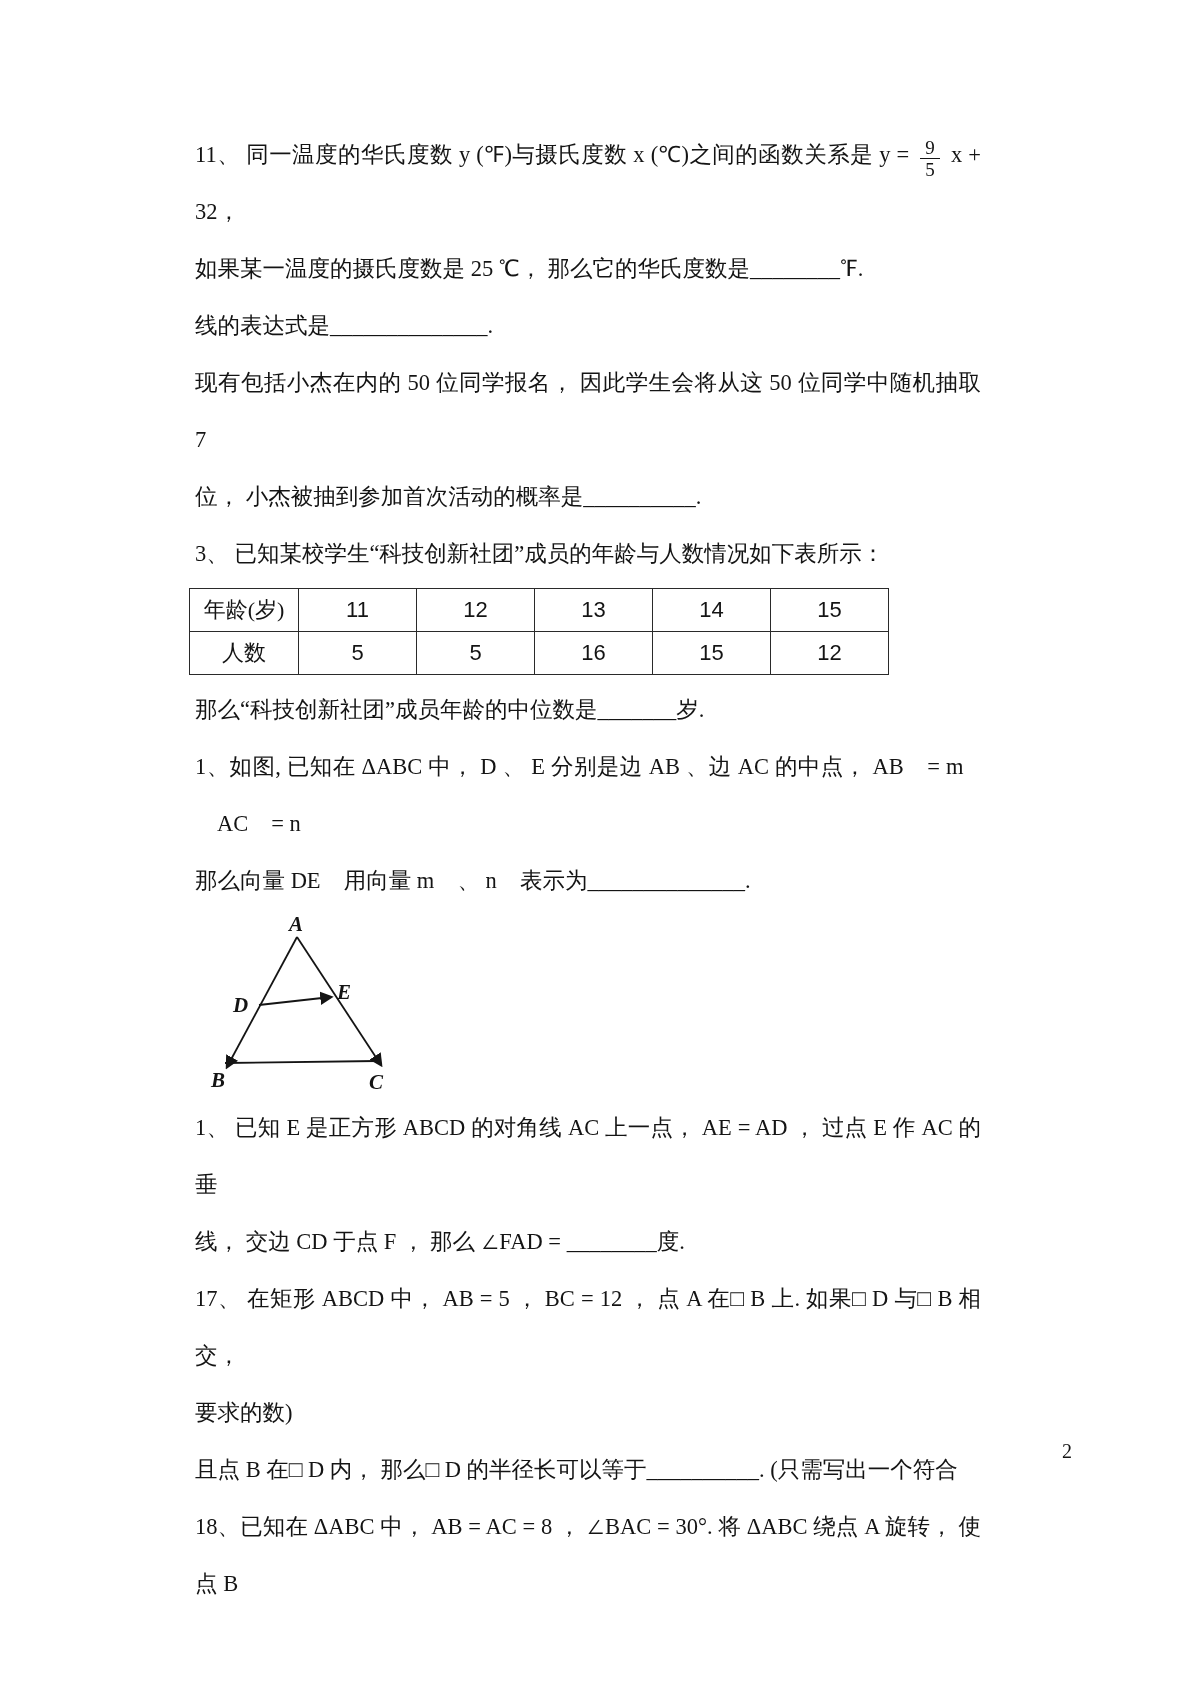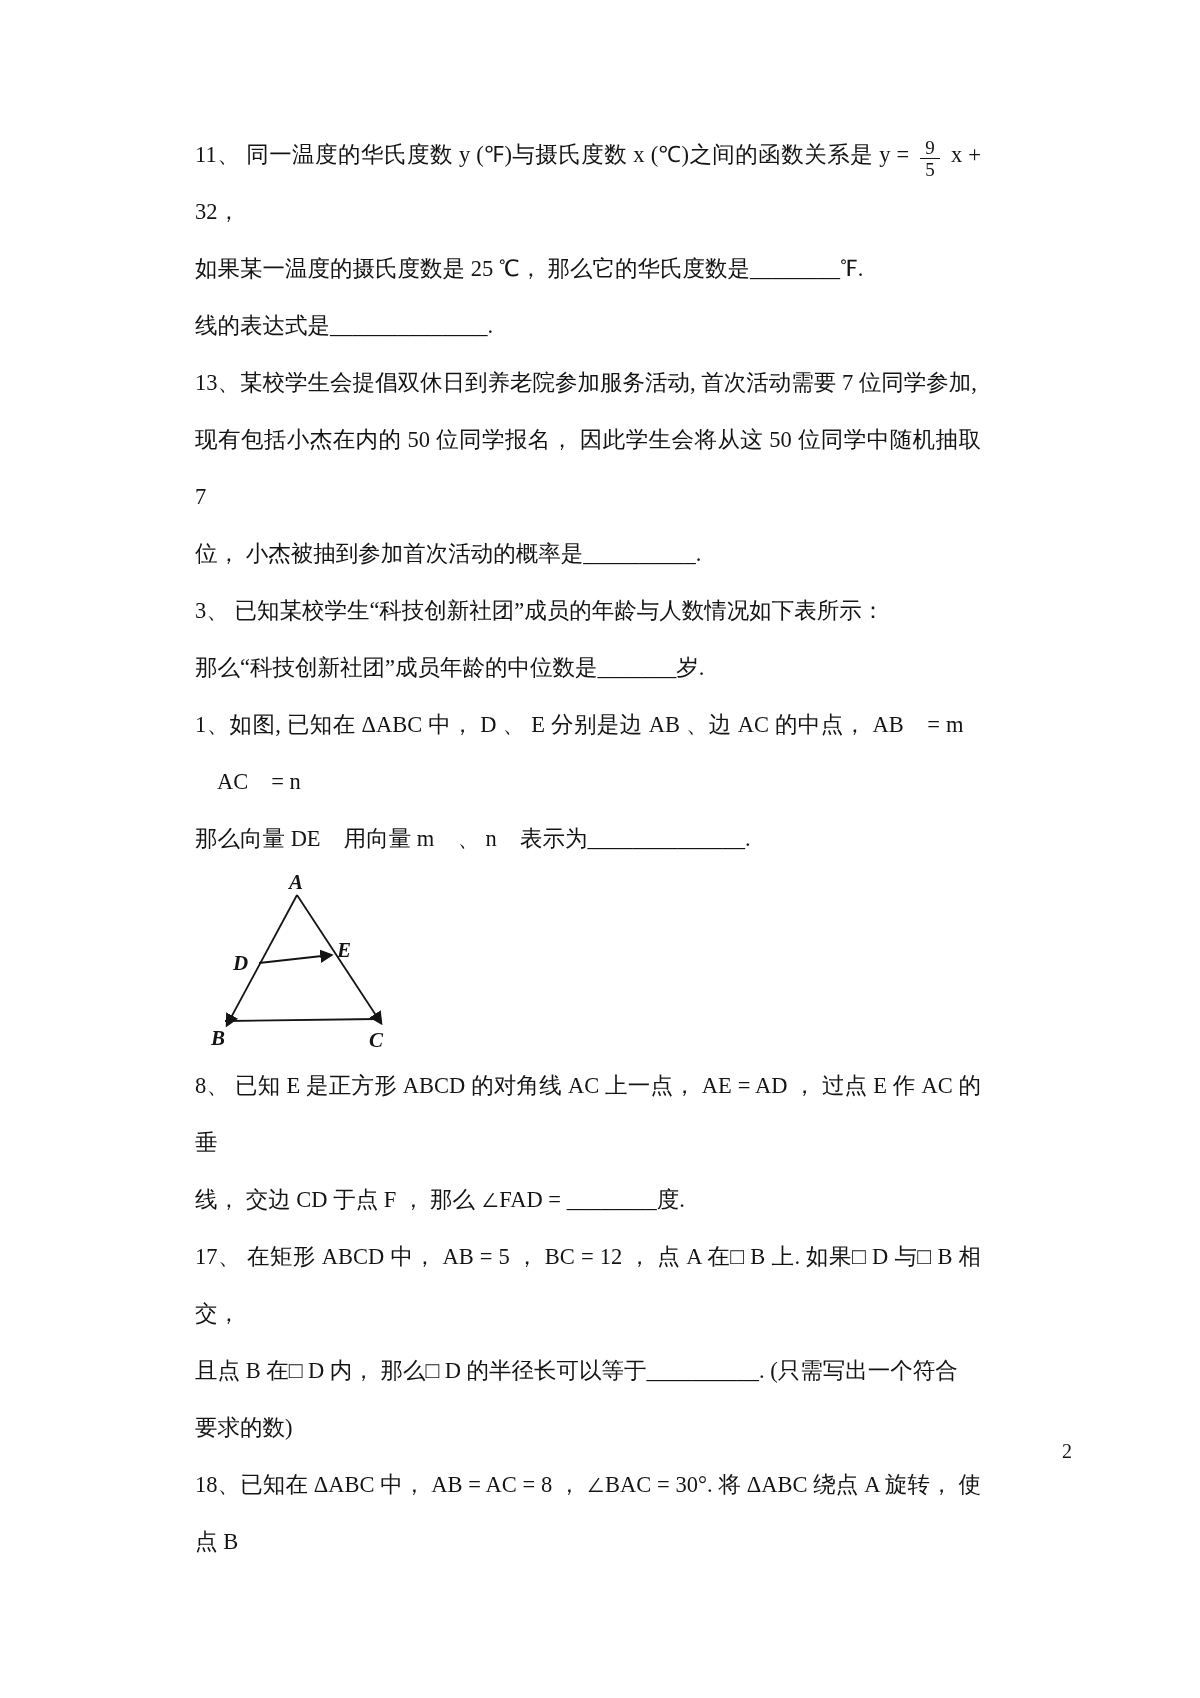--- a/index.html
+++ b/index.html
@@ -89,27 +89,46 @@
         <span>x + 32，</span>
       </div>
       <div class="line">如果某一温度的摄氏度数是 25 ℃， 那么它的华氏度数是________℉.</div>
     </div>
 
     <div class="prob">
       <div class="line">线的表达式是______________.</div>
     </div>
 
     <div class="prob">
-      <div class="line">13、某校学生会提倡双休日到养老院参加服务活动, 首次活动需要 7 位同学参加,</div>
       <div class="line">现有包括小杰在内的 50 位同学报名， 因此学生会将从这 50 位同学中随机抽取 7</div>
       <div class="line">位， 小杰被抽到参加首次活动的概率是__________.</div>
     </div>
 
     <div class="prob">
       <div class="line">3、 已知某校学生“科技创新社团”成员的年龄与人数情况如下表所示：</div>
+      <table class="age-table">
+        <tbody>
+            <tr>
+          <td class="col-label">年龄(岁)</td>
+          <td class="col-num">11</td>
+          <td class="col-num">12</td>
+          <td class="col-num">13</td>
+          <td class="col-num">14</td>
+          <td class="col-num">15</td>
+        </tr>
+        <tr>
+          <td class="col-label">人数</td>
+          <td class="col-num">5</td>
+          <td class="col-num">5</td>
+          <td class="col-num">16</td>
+          <td class="col-num">15</td>
+          <td class="col-num">12</td>
+        </tr>
+      </tbody>
+        </table>
       <div class="line">那么“科技创新社团”成员年龄的中位数是_______岁.</div>
     </div>
 
     <div class="prob">
       <div class="line">1、如图, 已知在 ΔABC 中， D 、 E 分别是边 AB 、边 AC 的中点， AB⃗ = m⃗ ， AC⃗ = n⃗ ，</div>
       <div class="line">那么向量 DE⃗ 用向量 m⃗ 、 n⃗ 表示为______________.</div>
       <div class="figure-wrap">
         <svg width="210" height="180" viewBox="0 0 210 180">
           <defs>
             <marker id="arr" viewBox="0 0 10 10" refX="8" refY="5" markerWidth="7.5" markerHeight="7.5" orient="auto-start-reverse">
@@ -127,28 +146,28 @@
           <text x="80" y="16" class="fig-label">A</text>
           <text x="24" y="97" class="fig-label">D</text>
           <text x="128" y="84" class="fig-label">E</text>
           <text x="2" y="172" class="fig-label">B</text>
           <text x="160" y="174" class="fig-label">C</text>
         </svg>
       </div>
     </div>
 
     <div class="prob">
-      <div class="line">8、 已知 E 是正方形 ABCD 的对角线 AC 上一点， AE = AD ， 过点 E 作 AC 的垂</div>
+      <div class="line">1、 已知 E 是正方形 ABCD 的对角线 AC 上一点， AE = AD ， 过点 E 作 AC 的垂</div>
       <div class="line">线， 交边 CD 于点 F ， 那么 ∠FAD = ________度.</div>
     </div>
 
     <div class="prob">
       <div class="line">17、 在矩形 ABCD 中， AB = 5 ， BC = 12 ， 点 A 在□ B 上. 如果□ D 与□ B 相交，</div>
+      <div class="line">要求的数)</div>
       <div class="line">且点 B 在□ D 内， 那么□ D 的半径长可以等于__________. (只需写出一个符合</div>
-      <div class="line">要求的数)</div>
     </div>
 
     <div class="prob">
       <div class="line">18、已知在 ΔABC 中， AB = AC = 8 ， ∠BAC = 30°. 将 ΔABC 绕点 A 旋转， 使点 B</div>
 
     </div>
 
   </div>
 
   <div class="page-num">2</div>

